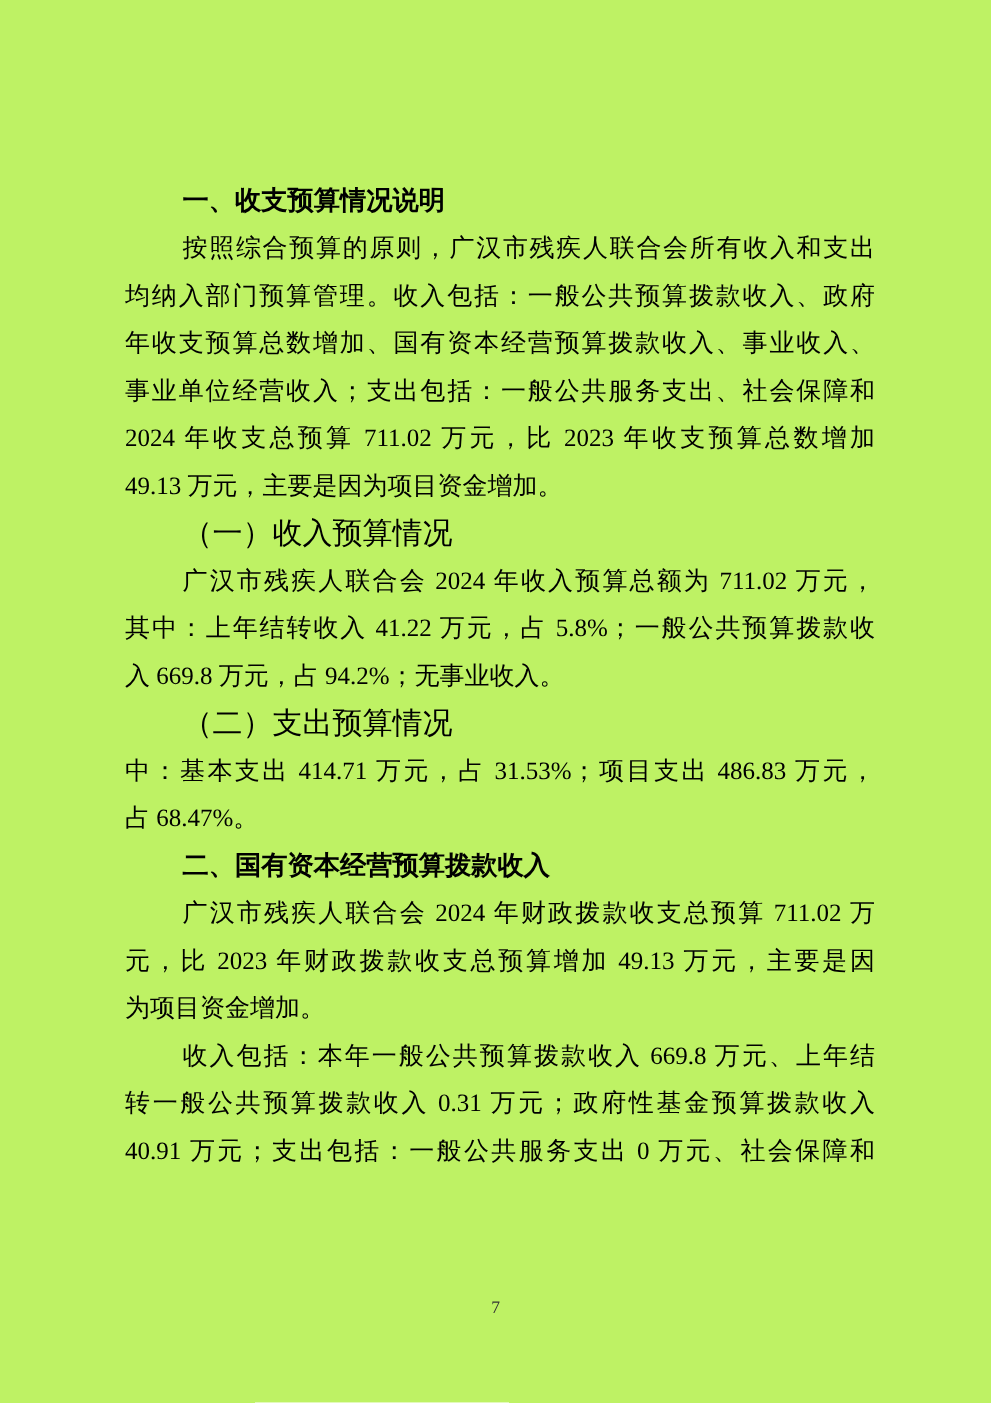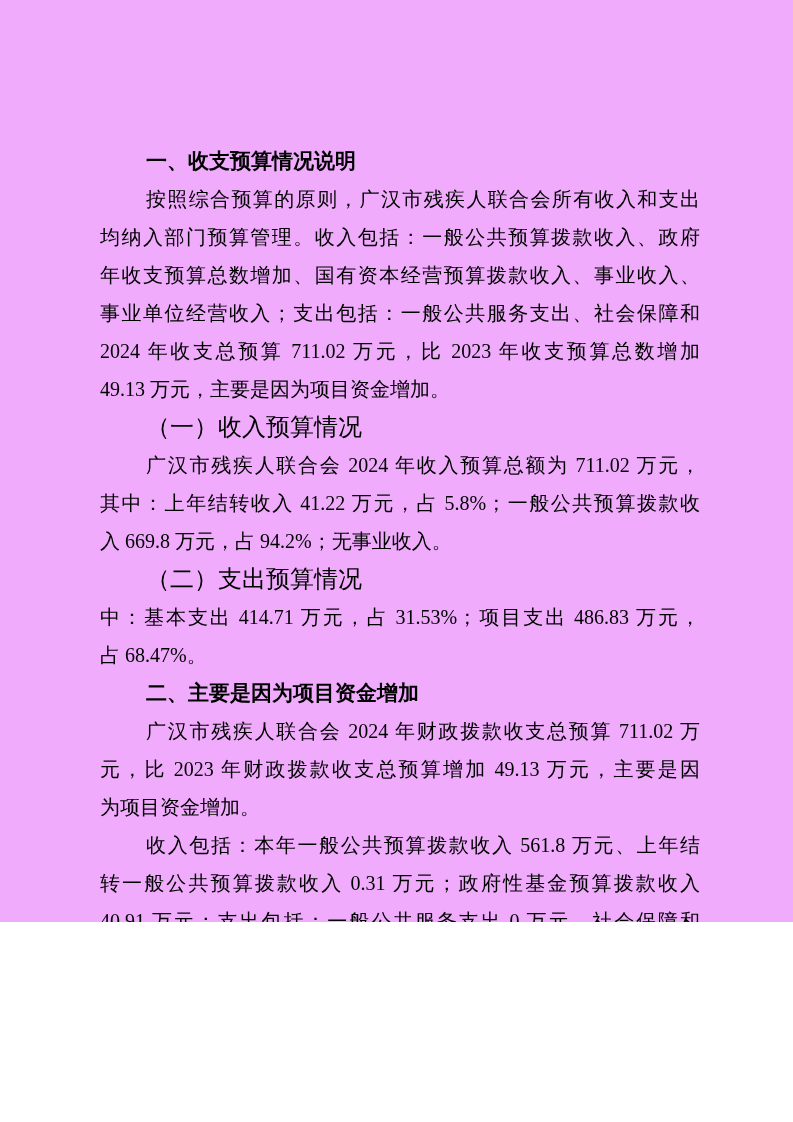--- a/index.html
+++ b/index.html
@@ -3,22 +3,22 @@
 <meta charset="utf-8">
 <style>
   html, body {
     margin: 0;
     padding: 0;
     background: #ffffff;
   }
   .page {
     position: relative;
     width: 793px;
-    height: 922px;
-    background: #f0abfc;
+    height: 1122px;
+    background: #bef264;
     overflow: hidden;
     color: #000000;
     font-family: "Liberation Serif", "DejaVu Serif", serif;
   }
   .content {
     position: absolute;
     left: 100px;
     top: 142px;
     width: 600px;
   }
@@ -69,22 +69,22 @@
       <div class="line paragraph fill">事业单位经营收入；支出包括：一般公共服务支出、社会保障和</div>
       <div class="line paragraph fill">2024 年收支总预算 711.02 万元，比 2023 年收支预算总数增加</div>
       <div class="line paragraph">49.13 万元，主要是因为项目资金增加。</div>
       <div class="line heading-sub indent">（一）收入预算情况</div>
       <div class="line paragraph indent fill">广汉市残疾人联合会 2024 年收入预算总额为 711.02 万元，</div>
       <div class="line paragraph fill">其中：上年结转收入 41.22 万元，占 5.8%；一般公共预算拨款收</div>
       <div class="line paragraph">入 669.8 万元，占 94.2%；无事业收入。</div>
       <div class="line heading-sub indent">（二）支出预算情况</div>
       <div class="line paragraph fill">中：基本支出 414.71 万元，占 31.53%；项目支出 486.83 万元，</div>
       <div class="line paragraph">占 68.47%。</div>
-      <div class="line heading-major indent">二、主要是因为项目资金增加</div>
+      <div class="line heading-major indent">二、国有资本经营预算拨款收入</div>
       <div class="line paragraph indent fill">广汉市残疾人联合会 2024 年财政拨款收支总预算 711.02 万</div>
       <div class="line paragraph fill">元，比 2023 年财政拨款收支总预算增加 49.13 万元，主要是因</div>
       <div class="line paragraph">为项目资金增加。</div>
-      <div class="line paragraph indent fill">收入包括：本年一般公共预算拨款收入 561.8 万元、上年结</div>
+      <div class="line paragraph indent fill">收入包括：本年一般公共预算拨款收入 669.8 万元、上年结</div>
       <div class="line paragraph fill">转一般公共预算拨款收入 0.31 万元；政府性基金预算拨款收入</div>
       <div class="line paragraph fill">40.91 万元；支出包括：一般公共服务支出 0 万元、社会保障和</div>
     </div>
   <div class="page-number">7</div>
 </div>
 
 </body></html>

